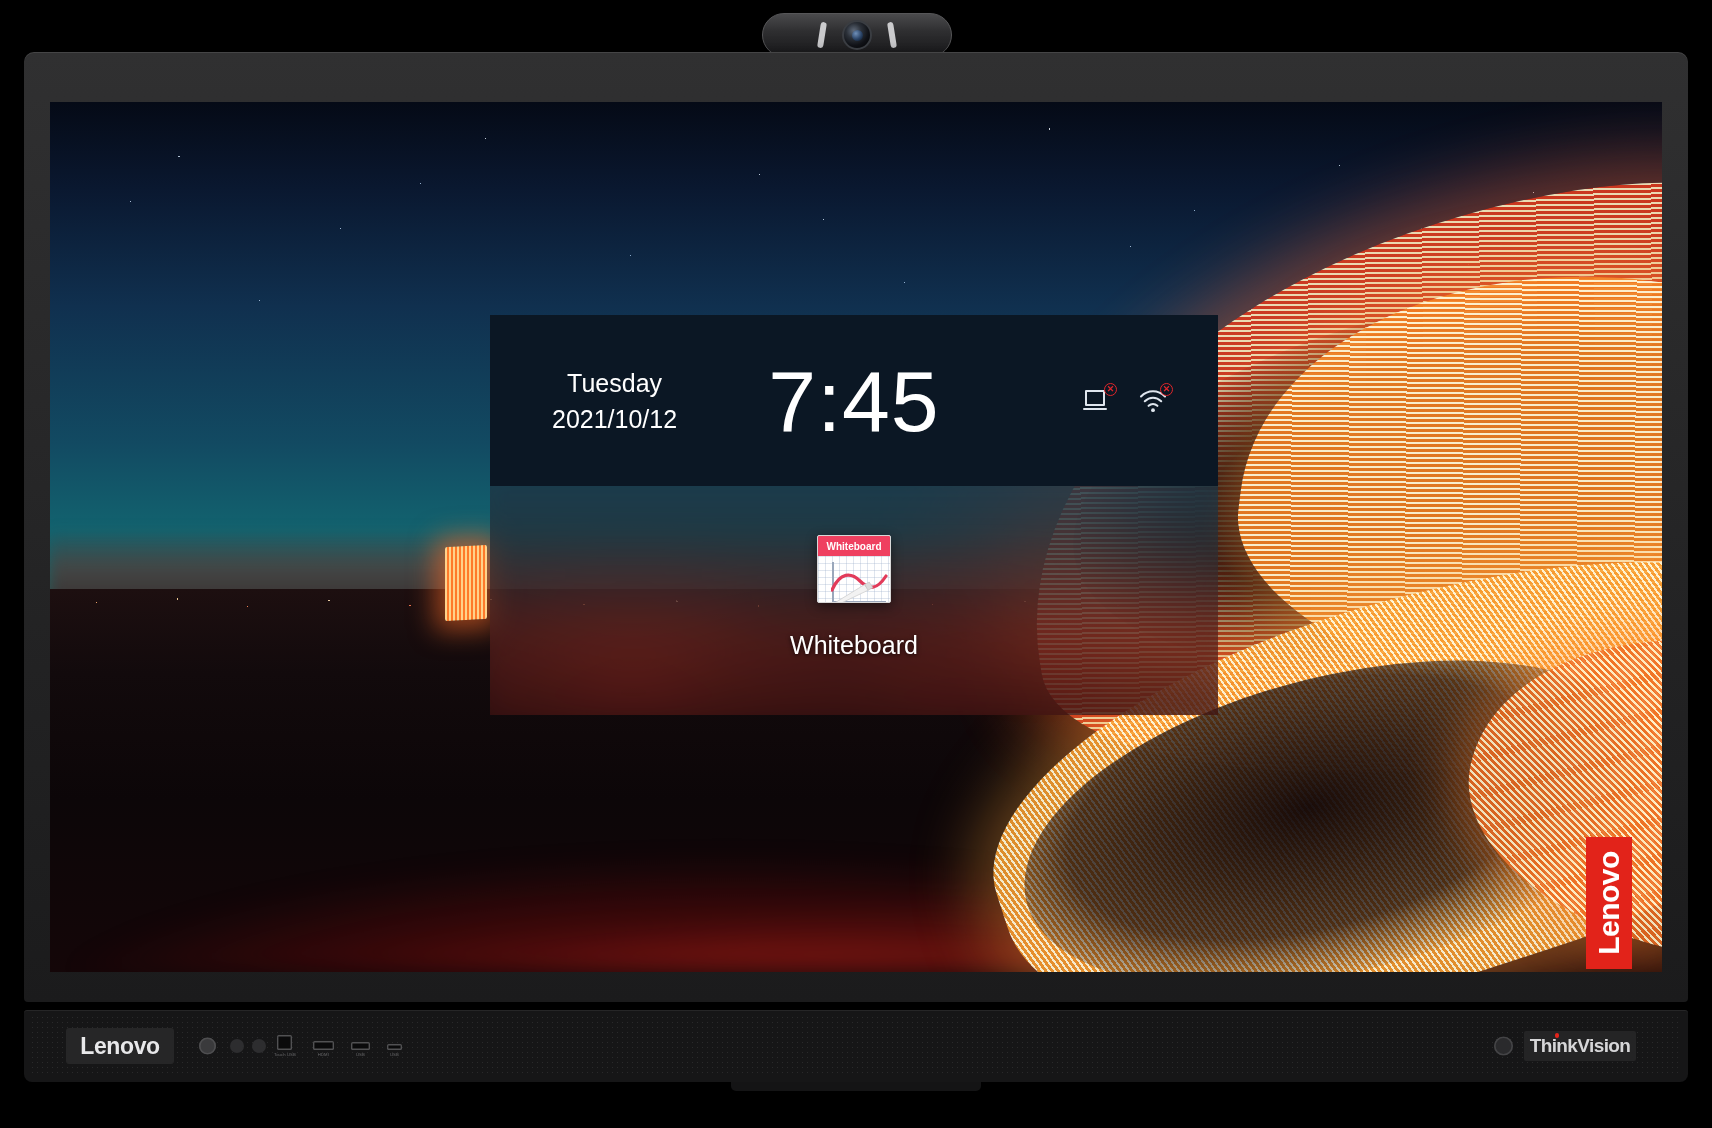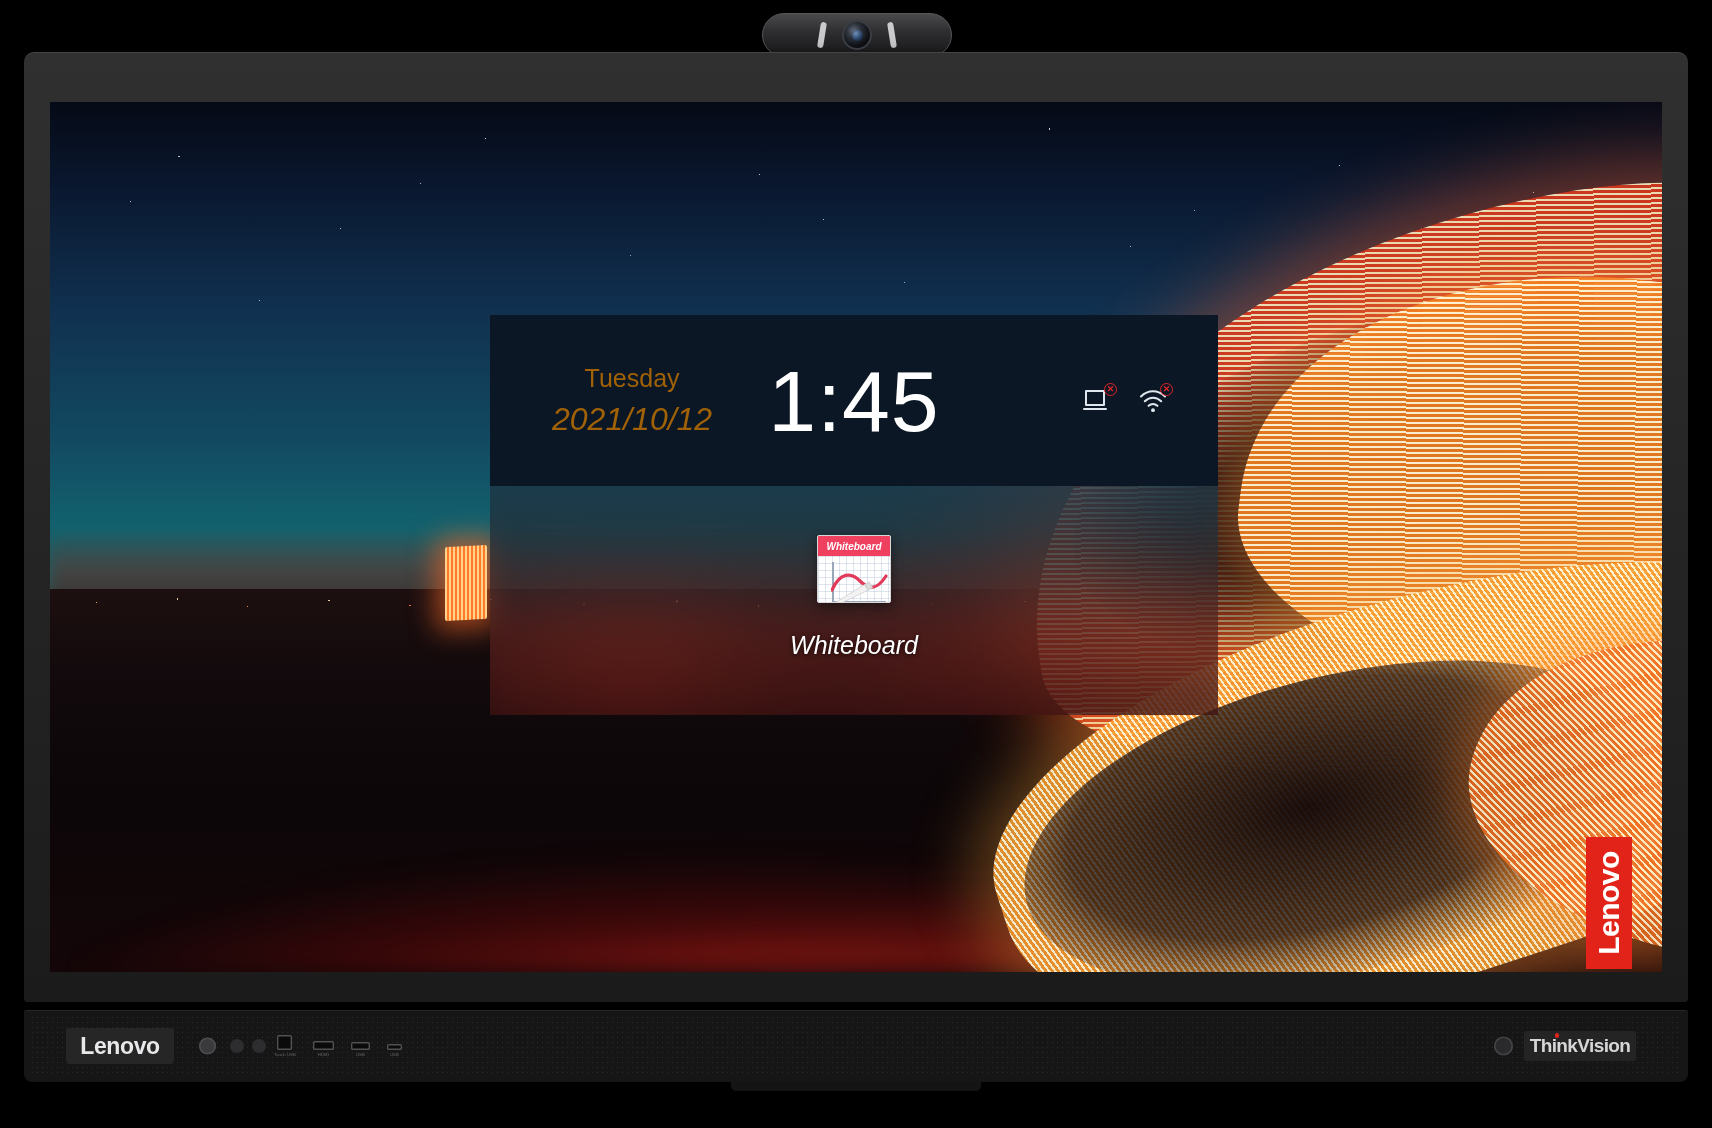--- a/index.html
+++ b/index.html
@@ -191,44 +191,43 @@
   #panel{
     position:absolute; left:440px; top:213px; width:728px; height:400px;
     display:flex; flex-direction:column;
   }
   #panel-top{
     height:171px; background:#0b1724;
     display:flex; align-items:center; position:relative;
   }
   .datecol{
     position:absolute; left:62px; top:50%; transform:translateY(-50%);
-    color:#a16207; text-align:center; line-height:1.45;
+    color:#ffffff; text-align:center; line-height:1.45;
   }
   .datecol .dow{ font-size:25px; }
-  .datecol .ymd{ font-size:32px;font-style:italic; }
+  .datecol .ymd{ font-size:25px; }
   .clock{
     position:absolute; left:50%; top:50%; transform:translate(-50%,-50%);
     color:#fff; font-size:86px; font-weight:300; letter-spacing:1px;
   }
   .statusicons{
     position:absolute; right:50px; top:50%; transform:translateY(-50%);
     display:flex; gap:26px; align-items:center;
   }
   .sicon{ position:relative; width:30px; height:28px; }
   .badge{
     position:absolute; right:-5px; top:-4px; width:13px; height:13px;
     border-radius:50%; border:1.6px solid #e0262b; color:#e0262b;
     font-size:9px; line-height:10px; text-align:center; font-weight:700;
     background:#0b1724;
   }
 
   #panel-apps{
     flex:1; position:relative; overflow:hidden;
     background:rgba(22,14,16,.30);
-    font-style:italic;
   }
   #panel-apps .blurbg{
     position:absolute; inset:-30px;
     background:
       linear-gradient(180deg, rgba(26,62,82,.85) 0%, rgba(40,48,56,.7) 34%, rgba(92,34,30,.62) 62%, rgba(48,12,14,.78) 100%),
       radial-gradient(ellipse 40% 70% at 22% 78%, rgba(190,48,30,.55), transparent 70%),
       radial-gradient(ellipse 38% 70% at 62% 82%, rgba(150,40,28,.45), transparent 70%),
       radial-gradient(ellipse 36% 66% at 88% 70%, rgba(210,90,40,.40), transparent 72%);
     filter:blur(22px);
   }
@@ -393,21 +392,21 @@
       </div>
 
       <div id="panel">
 
         <div id="panel-top">
           <div class="datecol">
             <div class="dow">Tuesday</div>
             <div class="ymd">2021/10/12</div>
           </div>
 
-          <div class="clock">1:45</div>
+          <div class="clock">7:45</div>
 
           <div class="statusicons">
             <div class="sicon">
               <svg width="30" height="28" viewBox="0 0 30 28" fill="none">
                 <path d="M4 4h18v14H4z" stroke="#dfe6ee" stroke-width="2" stroke-linejoin="round"></path>
                 <path d="M2 22h22" stroke="#dfe6ee" stroke-width="2" stroke-linecap="round"></path>
               </svg>
               <span class="badge">✕</span>
             </div>
             <div class="sicon">

